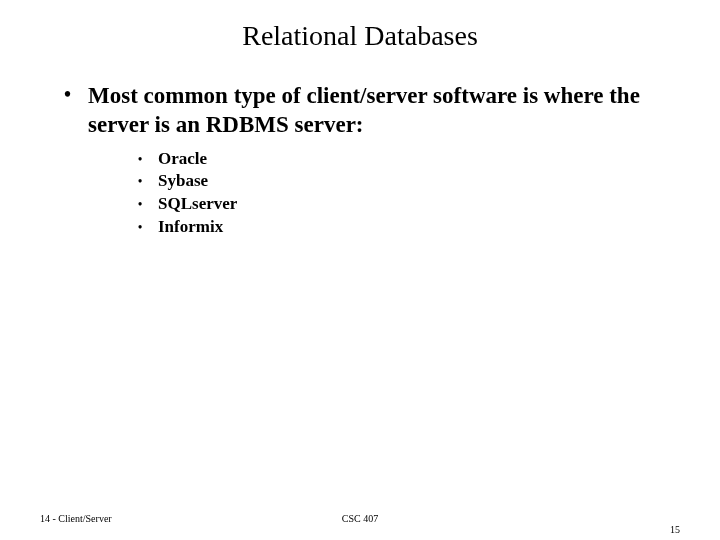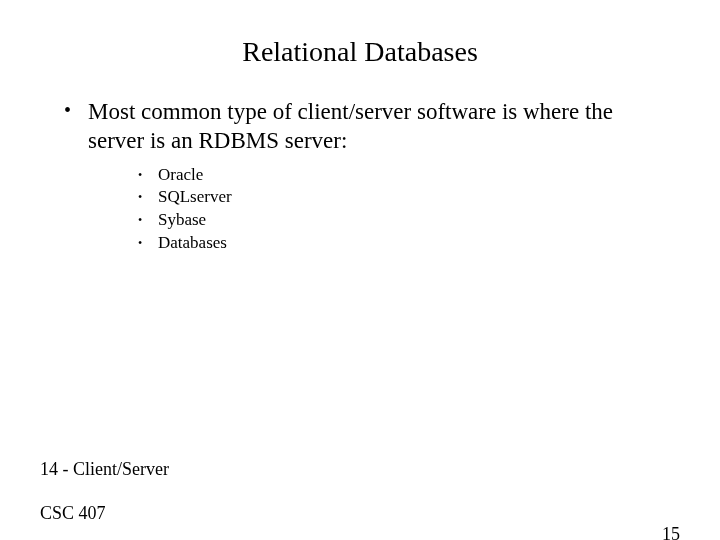--- a/index.html
+++ b/index.html
@@ -14,37 +14,38 @@
   }
   .slide {
     width: 720px;
     height: 540px;
     position: relative;
     box-sizing: border-box;
   }
   .title {
     text-align: center;
     font-size: 28px;
-    padding-top: 36px;
+    padding-top: 20px;
     font-weight: normal;
   }
   .body {
     padding: 20px 60px 0 60px;
   }
   .lvl1 {
     font-size: 23px;
     list-style: none;
     padding-left: 0;
     margin: 10px 0 0 0;
   }
   .lvl1 > li {
     position: relative;
     padding-left: 28px;
     line-height: 1.25;
     margin-bottom: 8px;
+    font-weight: bold;
   }
   .lvl1 > li::before {
     content: "•";
     position: absolute;
     left: 4px;
     top: 0;
     font-size: 20px;
   }
   .lvl2 {
     font-size: 17px;
@@ -63,56 +64,55 @@
     left: 0;
     top: 0;
     font-size: 12px;
     line-height: 1.9;
   }
   .footer {
     position: absolute;
     bottom: 16px;
     left: 0;
     width: 720px;
-    font-size: 18px;
+    font-size: 10px;
     box-sizing: border-box;
     padding: 0 40px;
   }
   .footer-left {
     position: absolute;
     left: 40px;
   }
   .footer-center {
-    text-align: left;
+    text-align: center;
     width: 100%;
     display: block;
-    margin-top: 44px;
   }
   .footer-right {
     position: absolute;
     right: 40px;
     margin-left: 48px;
   }
 </style>
 </head>
 <body>
 
 <div class="slide">
 
   <div class="title">Relational Databases</div>
 
   <div class="body">
     <ul class="lvl1">
       <li>
         <span>Most common type of client/server software is where the server is an RDBMS server:</span>
         <ul class="lvl2">
           <li><span>Oracle</span></li>
+          <li><span>Sybase</span></li>
           <li><span>SQLserver</span></li>
-          <li><span>Sybase</span></li>
-          <li><span>Databases</span></li>
+          <li><span>Informix</span></li>
         </ul>
       </li>
     </ul>
   </div>
 
   <div class="footer">
     <span class="footer-left">14 - Client/Server</span>
     <span class="footer-center">CSC 407</span>
     <span class="footer-right">15</span>
   </div>

